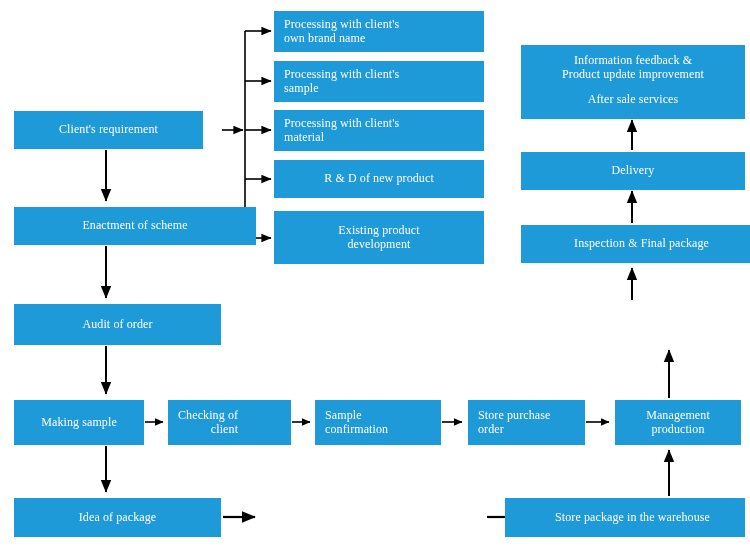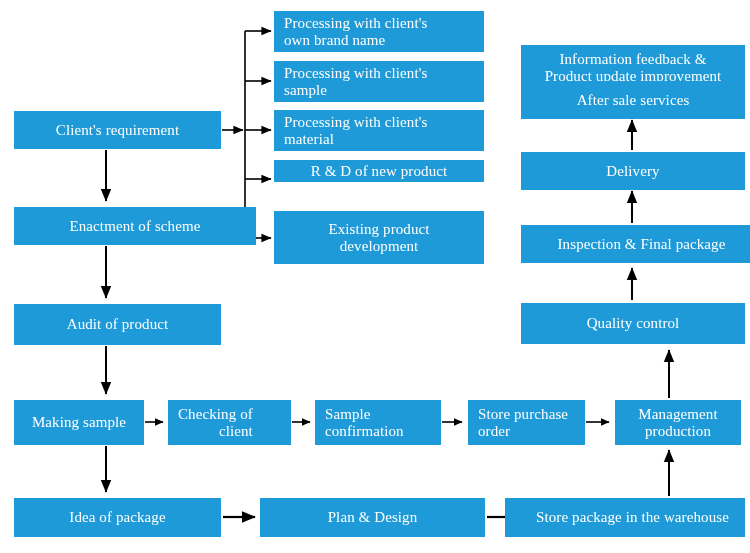--- a/index.html
+++ b/index.html
@@ -19,21 +19,21 @@
     position: absolute;
     background: #1f9ad8;
     color: #ffffff;
     display: flex;
     align-items: center;
     justify-content: center;
     text-align: center;
     line-height: 1.12;
     box-sizing: border-box;
     padding: 2px 6px;
-    font-size: 15px;
+    font-size: 12px;
     letter-spacing: 0.1px;
     white-space: pre-line;
   }
   .node.left-align {
     justify-content: flex-start;
     text-align: left;
     padding-left: 10px;
   }
   .svg-layer {
     position: absolute;
@@ -98,64 +98,62 @@
 
       <line x1="669" y1="496" x2="669" y2="450" marker-end="url(#ah)"></line>
       <line x1="669" y1="398" x2="669" y2="350" marker-end="url(#ah)"></line>
       <line x1="632" y1="300" x2="632" y2="268" marker-end="url(#ah)"></line>
       <line x1="632" y1="223" x2="632" y2="191" marker-end="url(#ah)"></line>
       <line x1="632" y1="150" x2="632" y2="120" marker-end="url(#ah)"></line>
       <line x1="632" y1="79" x2="632" y2="57" marker-end="url(#ah)"></line>
     </g>
   </svg>
 
-  <div class="node" style="left:14px; top:111px; width:207px; height:38px;">Client's requirement</div>
+  <div class="node" style="left:14px; top:111px; width:189px; height:38px;">Client's requirement</div>
 
   <div class="node" style="left:14px; top:207px; width:242px; height:38px;">Enactment of scheme</div>
 
-  <div class="node" style="left:14px; top:304px; width:207px; height:41px;">Audit of product</div>
+  <div class="node" style="left:14px; top:304px; width:207px; height:41px;">Audit of order</div>
 
   <div class="node left-align" style="left:274px; top:11px; width:210px; height:41px;">Processing with client's
 own brand name</div>
 
   <div class="node left-align" style="left:274px; top:61px; width:210px; height:41px;">Processing with client's
 sample</div>
 
   <div class="node left-align" style="left:274px; top:110px; width:210px; height:41px;">Processing with client's
 material</div>
 
-  <div class="node" style="left:274px; top:160px; width:210px; height:22px;">R &amp; D of new product</div>
+  <div class="node" style="left:274px; top:160px; width:210px; height:38px;">R &amp; D of new product</div>
 
   <div class="node" style="left:274px; top:211px; width:210px; height:53px;">Existing product
 development</div>
 
   <div class="node" style="left:521px; top:9px; width:224px; height:45px;margin-top:36px;">Information feedback &amp;
 Product update improvement</div>
 
   <div class="node" style="left:521px; top:81px; width:224px; height:38px;">After sale services</div>
 
   <div class="node" style="left:521px; top:152px; width:224px; height:38px;text-align:right;">Delivery</div>
 
   <div class="node" style="left:521px; top:225px; width:229px; height:38px;padding-left:18px;">Inspection &amp; Final package</div>
 
-  <div class="node" style="left:521px; top:303px; width:224px; height:41px;">Quality control</div>
 
   <div class="node" style="left:14px; top:400px; width:130px; height:45px;">Making sample</div>
 
   <div class="node left-align" style="left:168px; top:400px; width:123px; height:45px;text-align:right;">Checking of
 client</div>
 
   <div class="node left-align" style="left:315px; top:400px; width:126px; height:45px;">Sample
 confirmation</div>
 
   <div class="node left-align" style="left:468px; top:400px; width:117px; height:45px;">Store purchase
 order</div>
 
   <div class="node" style="left:615px; top:400px; width:126px; height:45px;">Management
 production</div>
 
   <div class="node" style="left:14px; top:498px; width:207px; height:39px;">Idea of package</div>
 
-  <div class="node" style="left:260px; top:498px; width:225px; height:39px;">Plan &amp; Design</div>
 
   <div class="node" style="left:505px; top:498px; width:240px; height:39px;padding-left:21px;">Store package in the warehouse</div>
 
 </div>
 
 </body></html>

